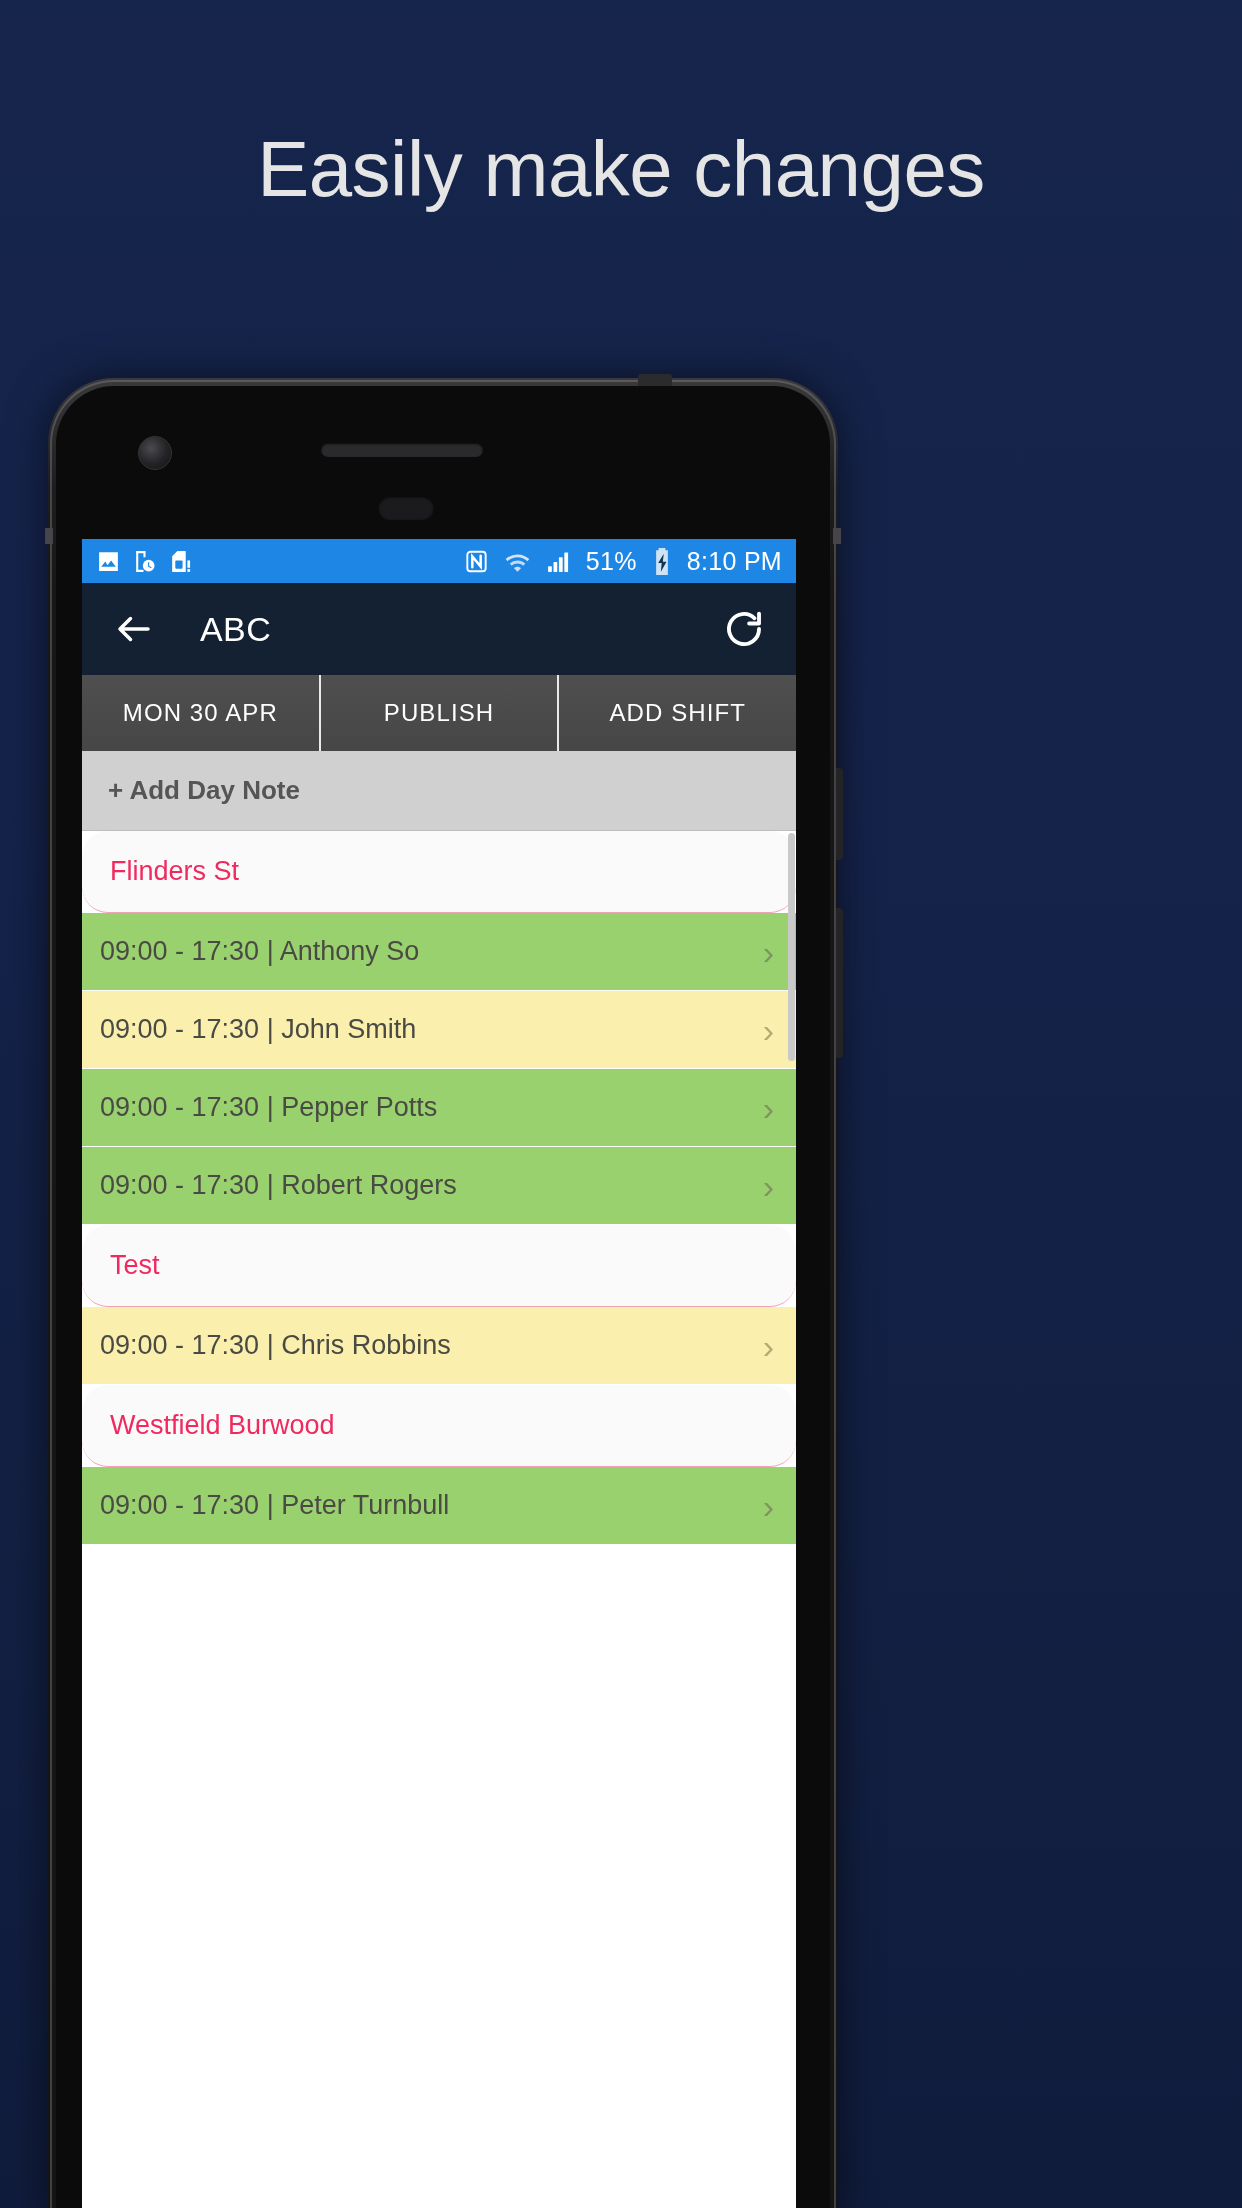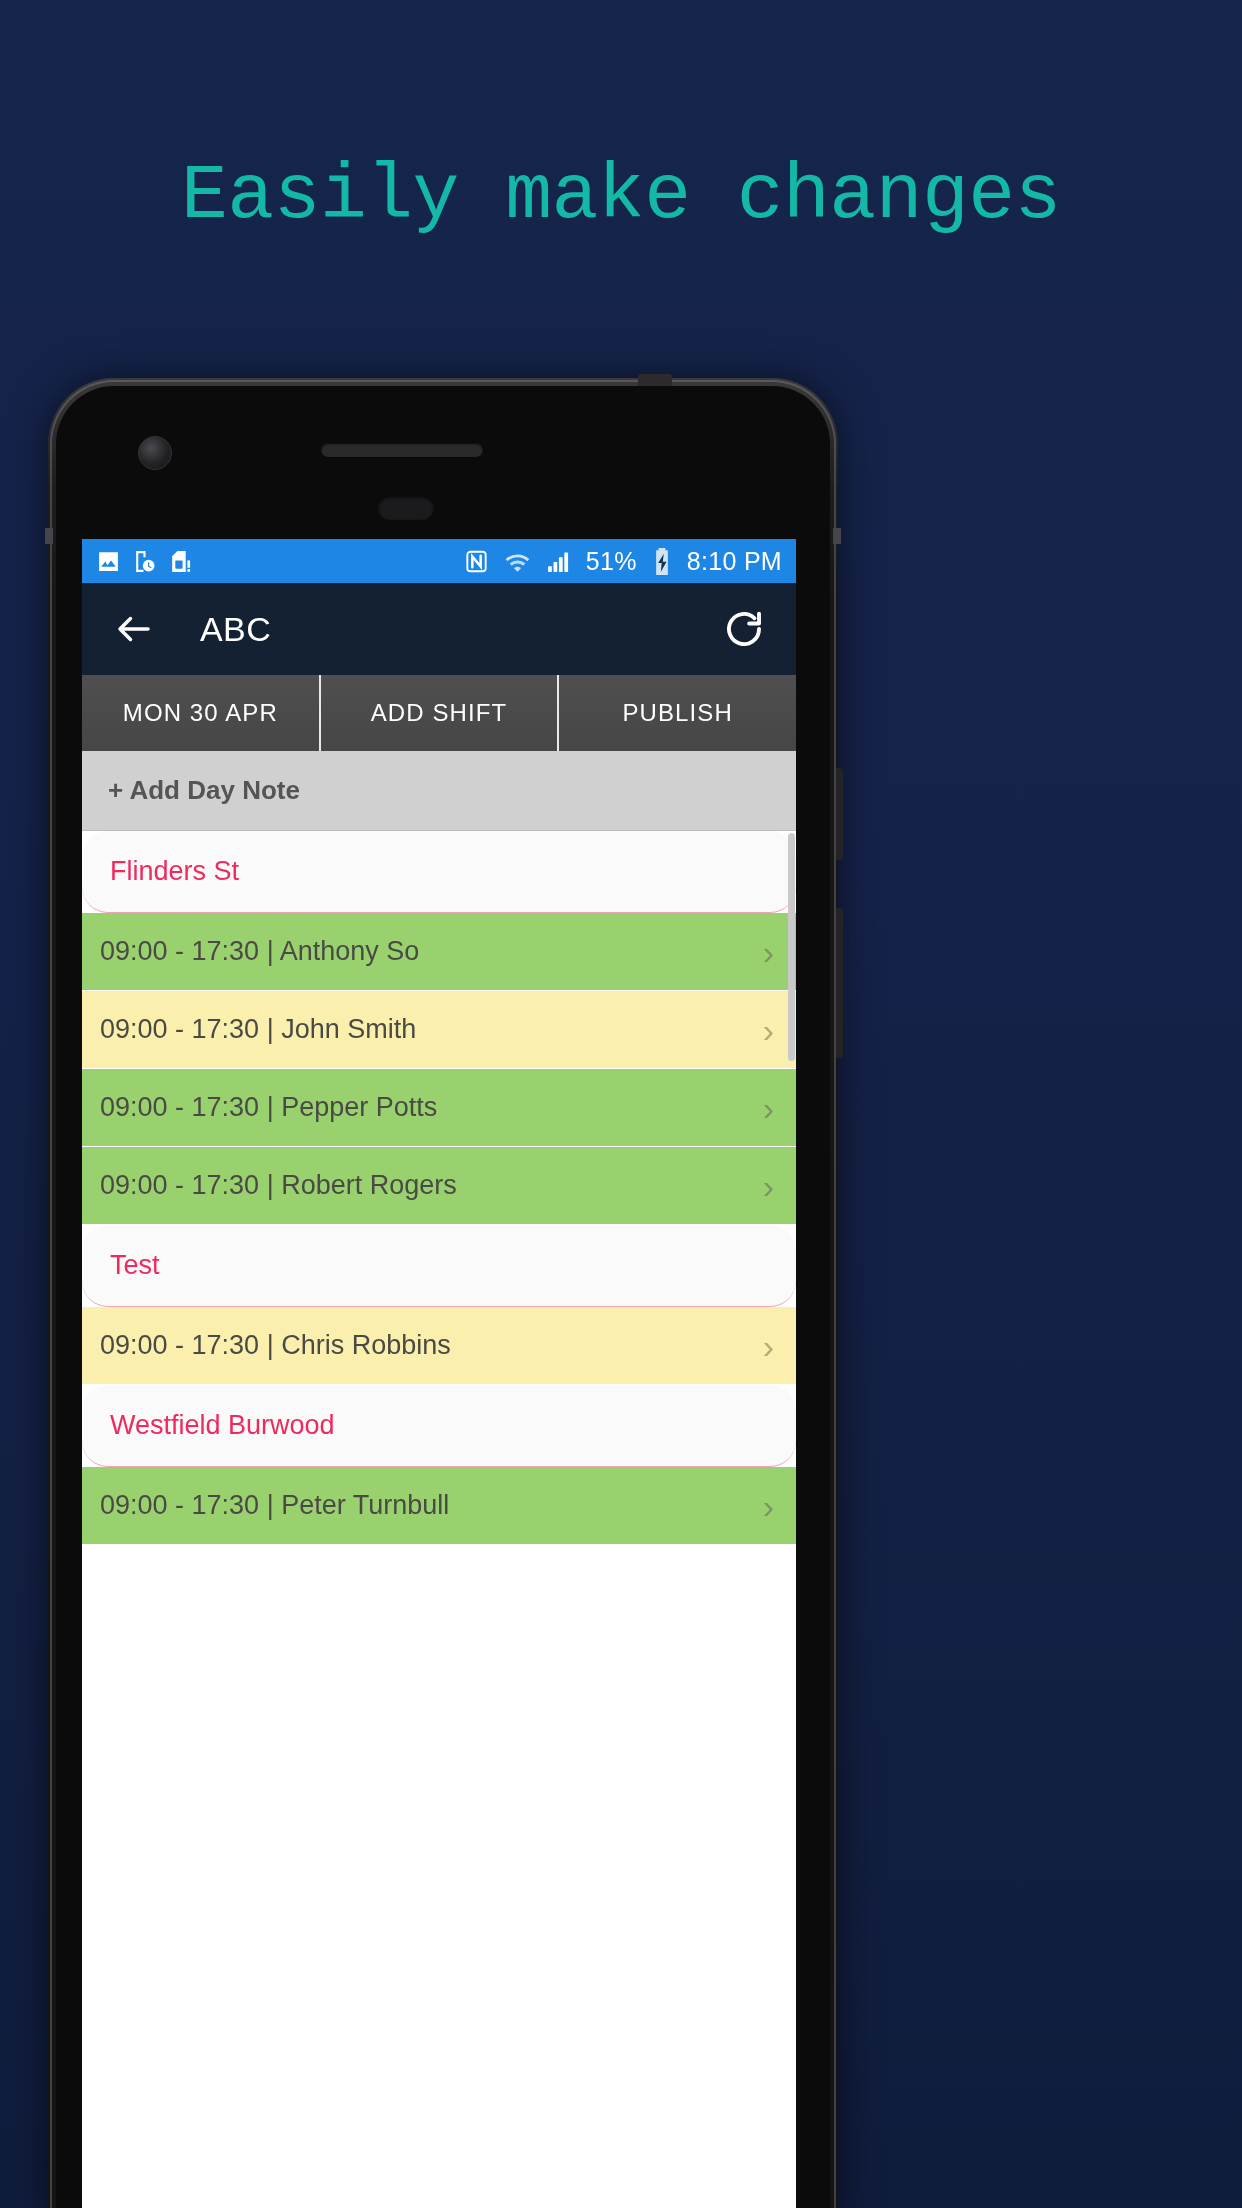--- a/index.html
+++ b/index.html
@@ -11,27 +11,27 @@
   }
 
   
   #backdrop{
     position:absolute; inset:0;
     background:linear-gradient(180deg,#16254b 0%,#15224a 35%,#132043 70%,#101c3c 100%);
   }
 
   
   #headline{
-    position:absolute; top:152px; left:0; width:1242px;
+    position:absolute; top:124px; left:0; width:1242px;
     text-align:center;
-    color:#14b8a6;
+    color:#e5e5e5;
     font-size:78px;
     font-weight:400;
     letter-spacing:-0.5px;
-    font-family:Liberation Mono, monospace;
+    font-family:Liberation Sans, sans-serif;
   }
 
   
   #phone{
     position:absolute;
     left:48px; top:378px;
     width:790px; height:1840px;
     border-radius:66px 66px 0 0;
     background:linear-gradient(180deg,#3a3a3c 0%,#1d1d1f 6%,#171718 12%,#141415 100%);
     box-shadow:0 0 40px rgba(0,0,0,.55);
@@ -246,22 +246,22 @@
       <div id="refresh-button">
         <svg width="44" height="44" viewBox="0 0 24 24" fill="none" stroke="#fff" stroke-width="2.1" stroke-linecap="round">
           <path d="M20.2 12a8.2 8.2 0 1 1-2.45-5.85"></path>
           <path d="M20.2 3.6V9h-5.4" stroke-linejoin="round"></path>
         </svg>
       </div>
     </div>
 
     <div id="tab-bar">
       <div class="tab">MON 30 APR</div>
+      <div class="tab">PUBLISH</div>
       <div class="tab">ADD SHIFT</div>
-      <div class="tab">PUBLISH</div>
     </div>
 
     <div id="day-note">
       <span>+ Add Day Note</span>
     </div>
 
     <div id="shift-list">
 
       <div class="section-header">
         <span class="section-header-label">Flinders St</span>

